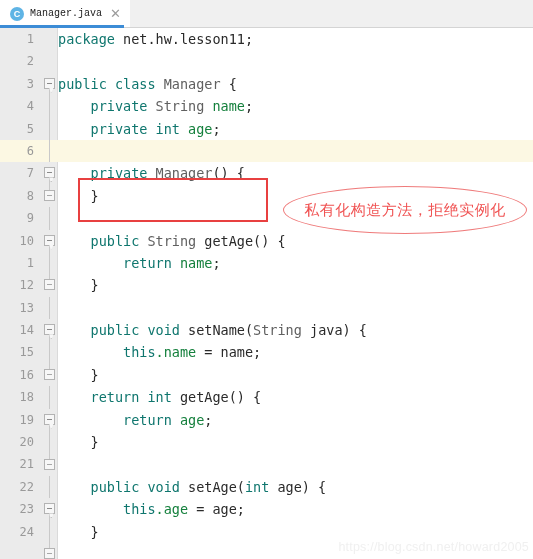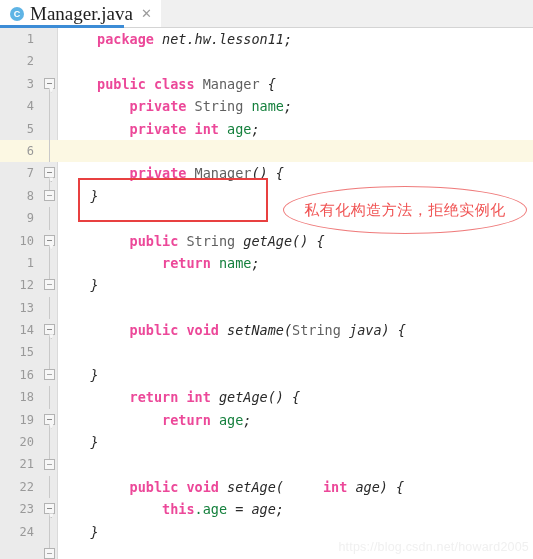--- a/index.html
+++ b/index.html
@@ -55,22 +55,22 @@
     color: #ffffff;
     font-family: "Liberation Sans", sans-serif;
     font-size: 9px;
     font-weight: bold;
     line-height: 14px;
     text-align: center;
     margin-right: 6px;
     flex: none;
   }
   .tab-title {
-    font-family: Liberation Serif, serif;
-    font-size: 19px;
+    font-family: Liberation Mono, monospace;
+    font-size: 10px;
     color: #202020;
     white-space: nowrap;
   }
   .tab-close {
     margin-left: 8px;
     color: #9b9b9b;
     font-family: "Liberation Sans", sans-serif;
     font-size: 13px;
     line-height: 1;
     cursor: pointer;
@@ -137,24 +137,24 @@
   .code {
     position: absolute;
     left: 58px; top: 0;
     font-family: "DejaVu Sans Mono", "Liberation Mono", monospace;
     font-size: 13.5px;
     color: #2a2a2a;
     white-space: pre;
   }
 
   
-  .kw   { color: #ec4899; font-weight: bold; padding-left: 39px; }
+  .kw   { color: #0f766e; font-weight: normal; }
   .typ  { color: #606060; }
   .fld  { color: #15803d; }
-  .pln  { color: #2a2a2a; font-style: italic; }
+  .pln  { color: #2a2a2a; }
 
   
   .foldmark {
     position: absolute;
     left: 44px;
     width: 11px;
     height: 11px;
     box-sizing: border-box;
   }
   .fold-open, .fold-end {
@@ -261,21 +261,21 @@
         <div class="line"><div class="lnum">5</div><div class="code"><span class="pln">    </span><span class="kw">private int </span><span class="fld">age</span><span class="pln">;</span></div></div>
         <div class="line hl"><div class="row-hl"></div><div class="lnum">6</div><div class="code"></div></div>
         <div class="line"><div class="lnum">7</div><div class="code"><span class="pln">    </span><span class="kw">private </span><span class="typ">Manager</span><span class="pln">() {</span></div></div>
         <div class="line"><div class="lnum">8</div><div class="code"><span class="pln">    }</span></div></div>
         <div class="line"><div class="lnum">9</div><div class="code"></div></div>
         <div class="line"><div class="lnum">10</div><div class="code"><span class="pln">    </span><span class="kw">public </span><span class="typ">String </span><span class="pln">getAge() {</span></div></div>
         <div class="line"><div class="lnum">1</div><div class="code"><span class="pln">        </span><span class="kw">return </span><span class="fld">name</span><span class="pln">;</span></div></div>
         <div class="line"><div class="lnum">12</div><div class="code"><span class="pln">    }</span></div></div>
         <div class="line"><div class="lnum">13</div><div class="code"></div></div>
         <div class="line"><div class="lnum">14</div><div class="code"><span class="pln">    </span><span class="kw">public void </span><span class="pln">setName(</span><span class="typ">String </span><span class="pln">java) {</span></div></div>
-        <div class="line"><div class="lnum">15</div></div>
+        <div class="line"><div class="lnum">15</div><div class="code"><span class="pln">        </span><span class="kw">this</span><span class="fld">.name</span><span class="pln"> = name;</span></div></div>
         <div class="line"><div class="lnum">16</div><div class="code"><span class="pln">    }</span></div></div>
         <div class="line"><div class="lnum">18</div><div class="code"><span class="pln">    </span><span class="kw">return int </span><span class="pln">getAge() {</span></div></div>
         <div class="line"><div class="lnum">19</div><div class="code"><span class="pln">        </span><span class="kw">return </span><span class="fld">age</span><span class="pln">;</span></div></div>
         <div class="line"><div class="lnum">20</div><div class="code"><span class="pln">    }</span></div></div>
         <div class="line"><div class="lnum">21</div><div class="code"></div></div>
         <div class="line"><div class="lnum">22</div><div class="code"><span class="pln">    </span><span class="kw">public void </span><span class="pln">setAge(</span><span class="kw">int </span><span class="pln">age) {</span></div></div>
         <div class="line"><div class="lnum">23</div><div class="code"><span class="pln">        </span><span class="kw">this</span><span class="fld">.age</span><span class="pln"> = age;</span></div></div>
         <div class="line"><div class="lnum">24</div><div class="code"><span class="pln">    }</span></div></div>
       </div>
       <div class="foldline" style="top: 515.2px; height: 6px; position: absolute;"></div>

